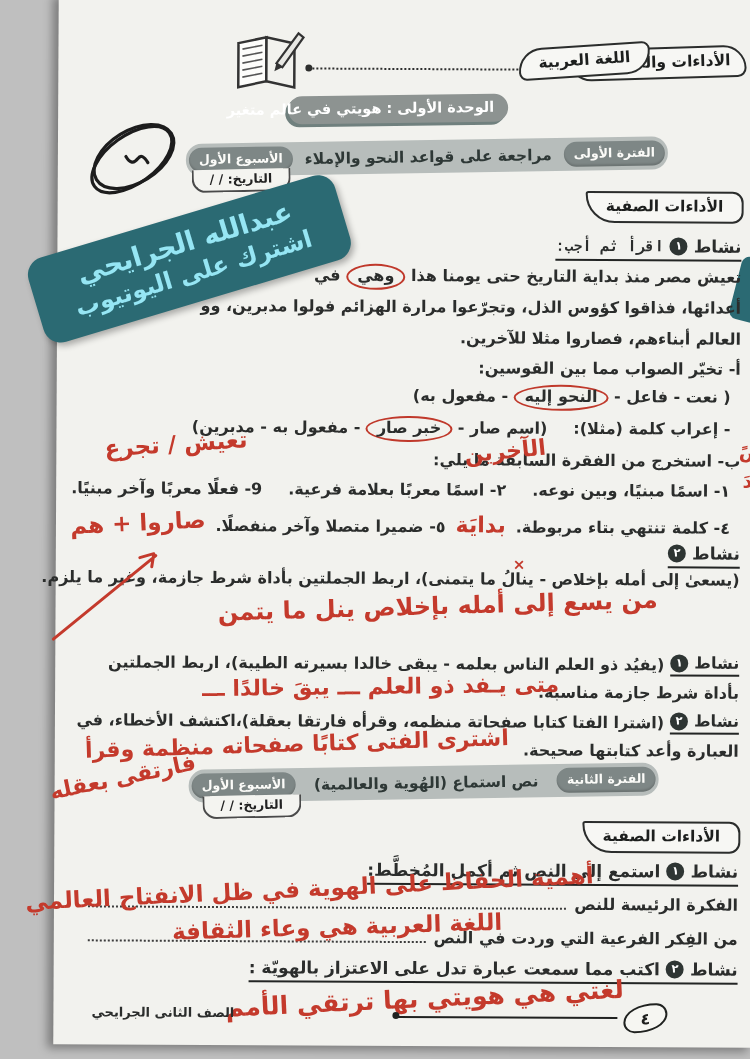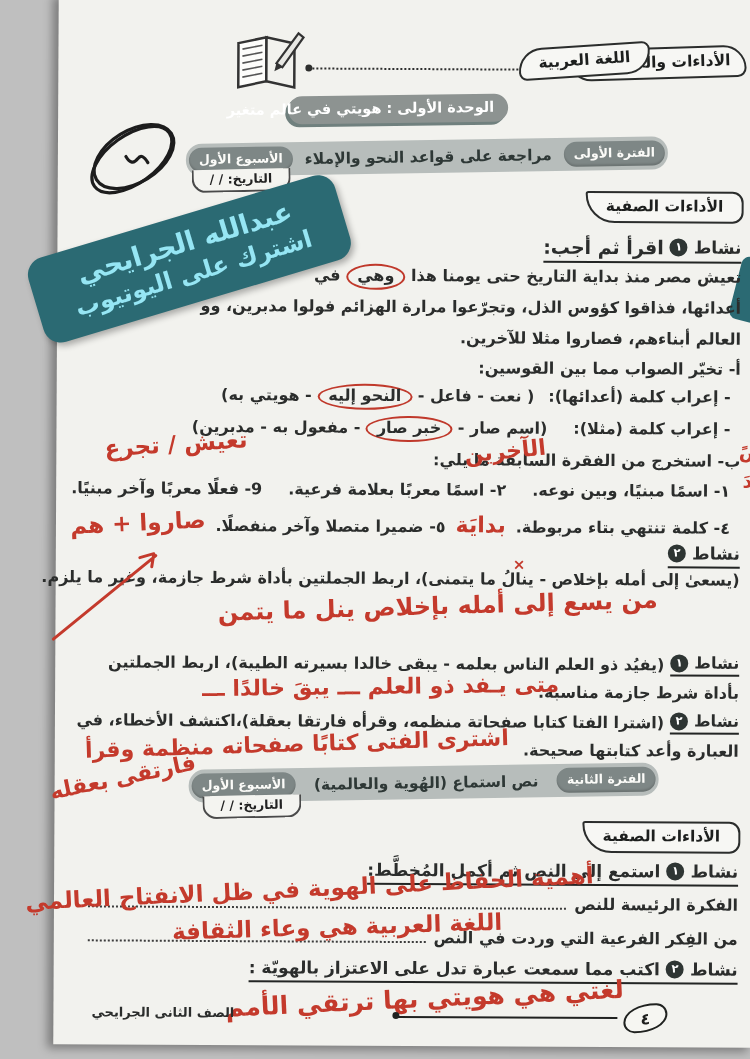--- a/index.html
+++ b/index.html
@@ -118,39 +118,38 @@
 
   <div class="abs ribbon" style="right:14px; top:196px; width:158px; border-radius:4px 16px 16px 42px;">
     <span>الأداءات الصفية</span>
   </div>
 
   <div class="abs" style="right:-8px; top:262px; width:30px; height:64px; background:#2b6a73; border-radius:8px; transform:rotate(14deg);"></div>
 
   <div class="abs act-head" style="right:16px; top:241px;">
     <span class="prt" style="font-size:17px;">نشاط</span>
     <span class="num">١</span>
-    <span class="prt" style="font-size:19px;">اقرأ ثم أجب:</span>
+    <span class="prt" style="font-size:15px;font-family:Liberation Mono, monospace;">اقرأ ثم أجب:</span>
   </div>
 
   <div class="abs prt" style="right:16px; top:272px;">
     <span>تعيش مصر منذ بداية التاريخ حتى يومنا هذا</span>
     <span class="circ-red">وهي</span>
     <span>في</span>
   </div>
   <div class="abs prt" style="right:16px; top:303px;">أعدائها، فذاقوا كؤوس الذل، وتجرّعوا مرارة الهزائم فولوا مدبرين، وو</div>
   <div class="abs prt" style="right:16px; top:334px;">العالم أبناءهم، فصاروا مثلا للآخرين.</div>
 
   <div class="abs prt" style="right:16px; top:364px;">أ- تخيّر الصواب مما بين القوسين:</div>
 
   <div class="abs prt" style="right:26px; top:392px; display:flex; gap:14px; align-items:center;">
-    <span>- إعراب كلمة (أعدائها):</span>
     <span>
       <span>( نعت - فاعل -</span>
       <span class="circ-red">النحو إليه</span>
-      <span>- هويتي به)</span>
+      <span>- مفعول به)</span>
     </span>
   </div>
   <div class="abs prt" style="right:26px; top:424px; display:flex; gap:26px; align-items:center;">
     <span>- إعراب كلمة (مثلا):</span>
     <span>
       <span>(اسم صار -</span>
       <span class="circ-red">خبر صار</span>
       <span>- مفعول به - مدبرين)</span>
     </span>
   </div>

